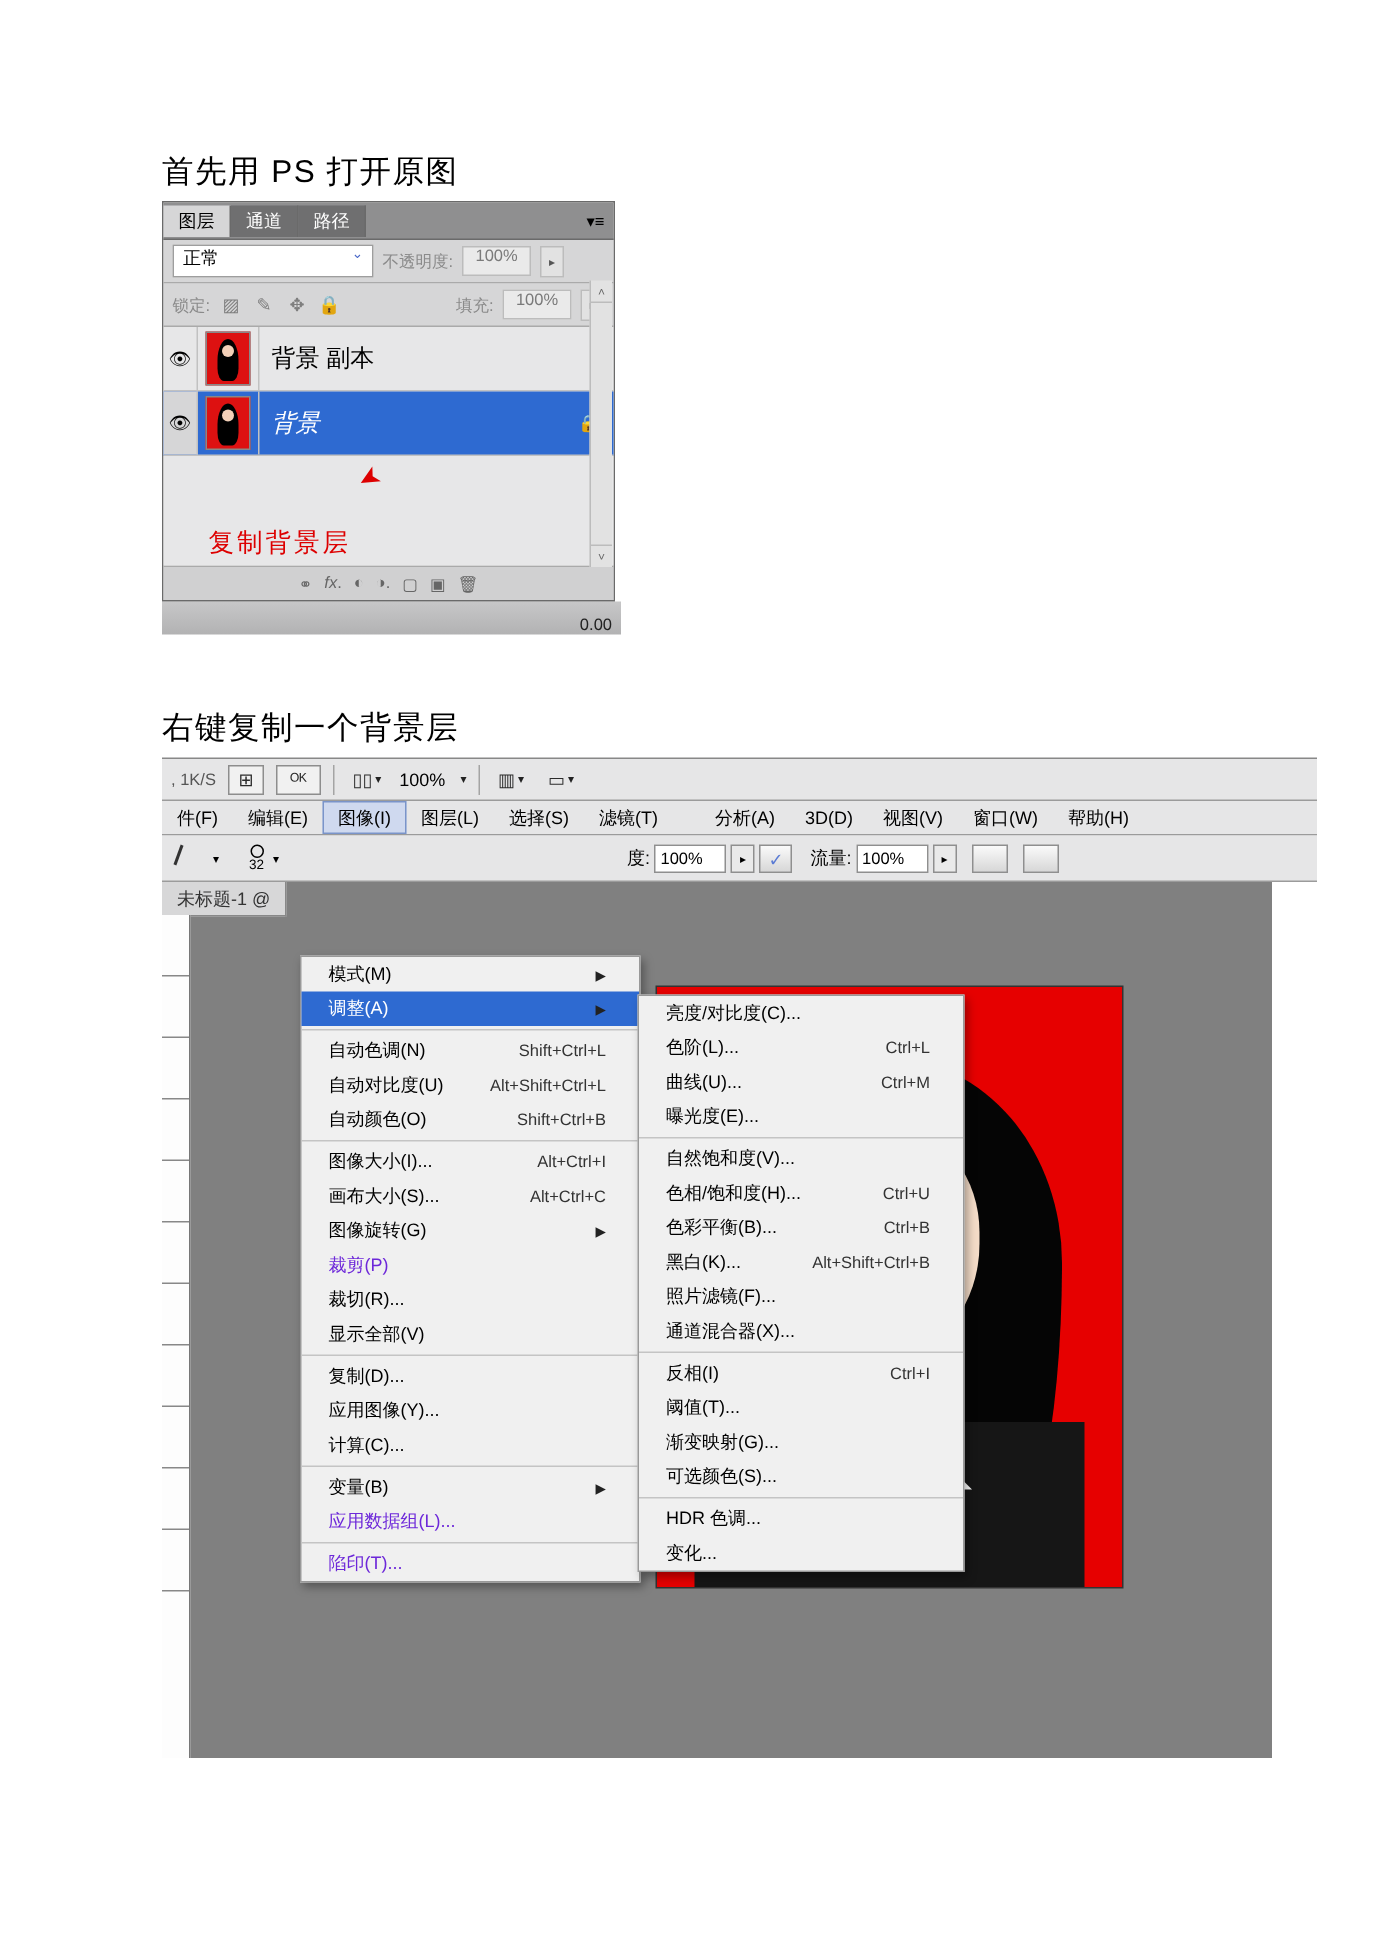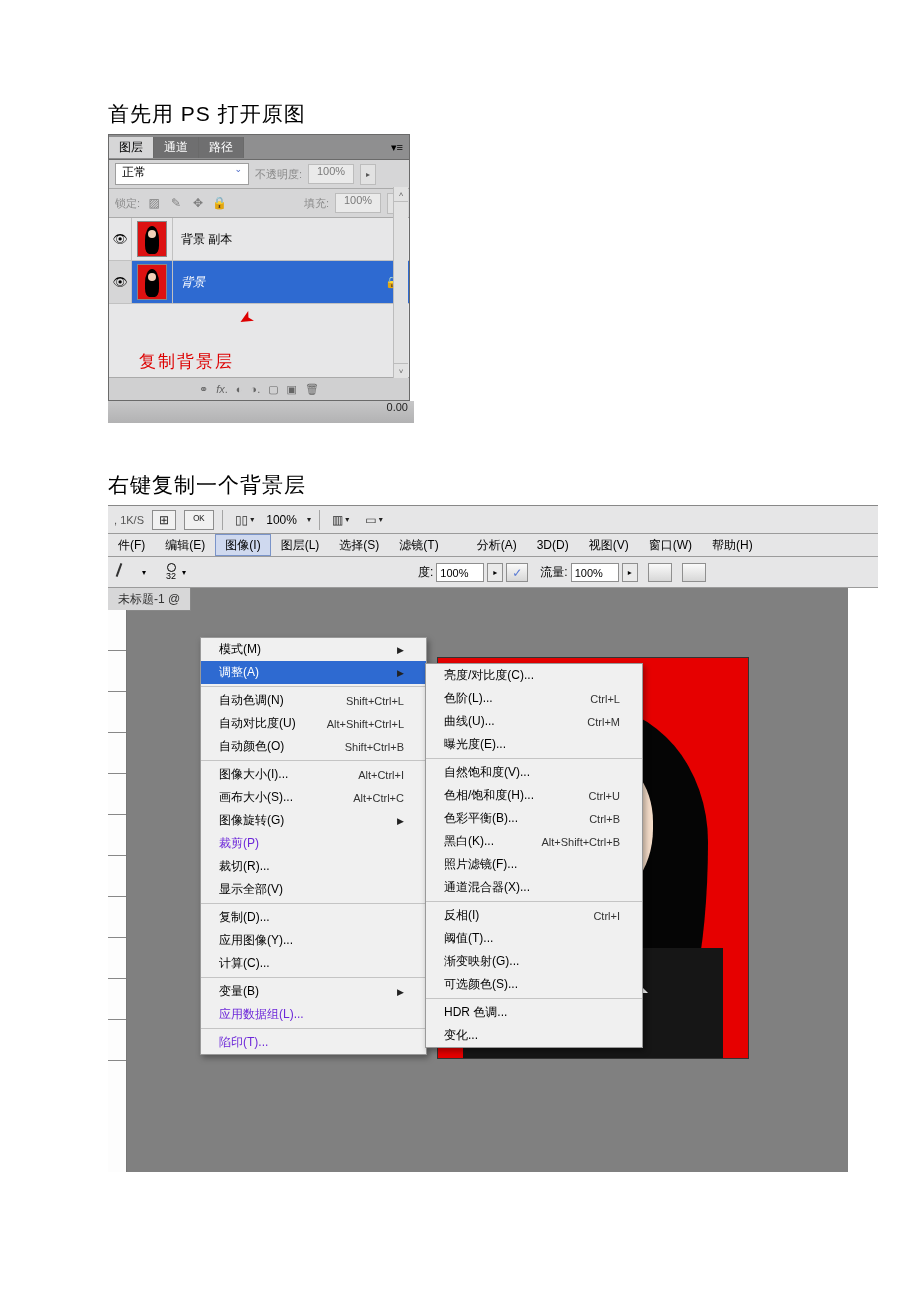--- a/index.html
+++ b/index.html
@@ -23,30 +23,30 @@
   .lock-glyph{display:inline-flex;gap:6px;color:#7e7e7e;font-size:12px}
   .lock-glyph span{width:16px;text-align:center}
   .layers-area{background:#e7e7e8;position:relative}
   .layer{display:flex;align-items:center;height:42px;border-bottom:1px solid #c1c1c1}
   .layer.sel{background:#2e6ad1;color:#fff}
   .eye{width:22px;height:100%;border-right:1px solid #c1c1c1;display:flex;align-items:center;justify-content:center;color:#000}
   .thumb-wrap{width:40px;height:100%;display:flex;align-items:center;justify-content:center;border-right:1px solid #c1c1c1}
   .thumb{width:28px;height:34px;background:#d11;position:relative;border:1px solid #888}
   .thumb::after{content:"";position:absolute;left:7px;top:4px;width:14px;height:28px;background:#000;border-radius:50% 50% 30% 30%}
   .thumb::before{content:"";position:absolute;left:10px;top:8px;width:8px;height:8px;background:#f3d0b8;border-radius:50%;z-index:2}
-  .layer-name{padding-left:8px;font-size:12px}
+  .layer-name{padding-left:8px;font-size:16px}
   .layer .lockicon{margin-left:auto;margin-right:10px;font-size:11px;color:#fff}
   .layers-gap{height:44px;display:flex;align-items:flex-end;justify-content:center;position:relative}
   .red-arrow{position:absolute;left:130px;top:4px;color:#d00;font-size:18px;transform:rotate(150deg)}
   .red-text{color:#d00;font-size:17px;padding:2px 0 4px 30px;font-family:SimSun,serif;letter-spacing:2px}
   .p1-footer{display:flex;gap:8px;justify-content:center;align-items:center;height:22px;background:#d0d0d1;border-top:1px solid #aaa;color:#666;font-size:11px}
   .scroll-v{position:absolute;right:1px;top:52px;bottom:22px;width:14px;background:#e2e2e2;border-left:1px solid #bcbcbc}
   .scroll-up,.scroll-dn{height:14px;display:flex;align-items:center;justify-content:center;font-size:8px;color:#666;border-bottom:1px solid #bcbcbc}
   .scroll-dn{position:absolute;bottom:0;width:100%;border-top:1px solid #bcbcbc;border-bottom:none}
-  .shot1-under{height:22px;background:linear-gradient(#c7c7c8,#b2b2b3);display:flex;justify-content:flex-end;align-items:flex-start;padding-right:6px;font-size:11px;color:#222}
+  .shot1-under{height:22px;background:linear-gradient(#c7c7c8,#b2b2b3);display:flex;justify-content:flex-end;align-items:flex-end;padding-right:6px;font-size:11px;color:#222}
 
   
   .shot2{width:770px;border-top:1px solid #888;position:relative;overflow:hidden}
   .s2-top{height:27px;background:#e6e6e7;display:flex;align-items:center;gap:8px;padding:0 6px;border-bottom:1px solid #9b9b9b;color:#2b2b2b;font-size:12px}
   .s2-top .btn{display:inline-flex;align-items:center;gap:2px;padding:0 3px;height:20px;border:1px solid transparent}
   .s2-top .boxbtn{width:22px;height:18px;border:1px solid #8d8d8d;background:#f1f1f1;display:flex;align-items:center;justify-content:center}
   .s2-nums{font-size:11px;color:#555}
   .s2-top .sep{width:1px;height:20px;background:#a4a4a4}
   .tri{font-size:8px;color:#222}
   .pct{font-size:12px;color:#000}

